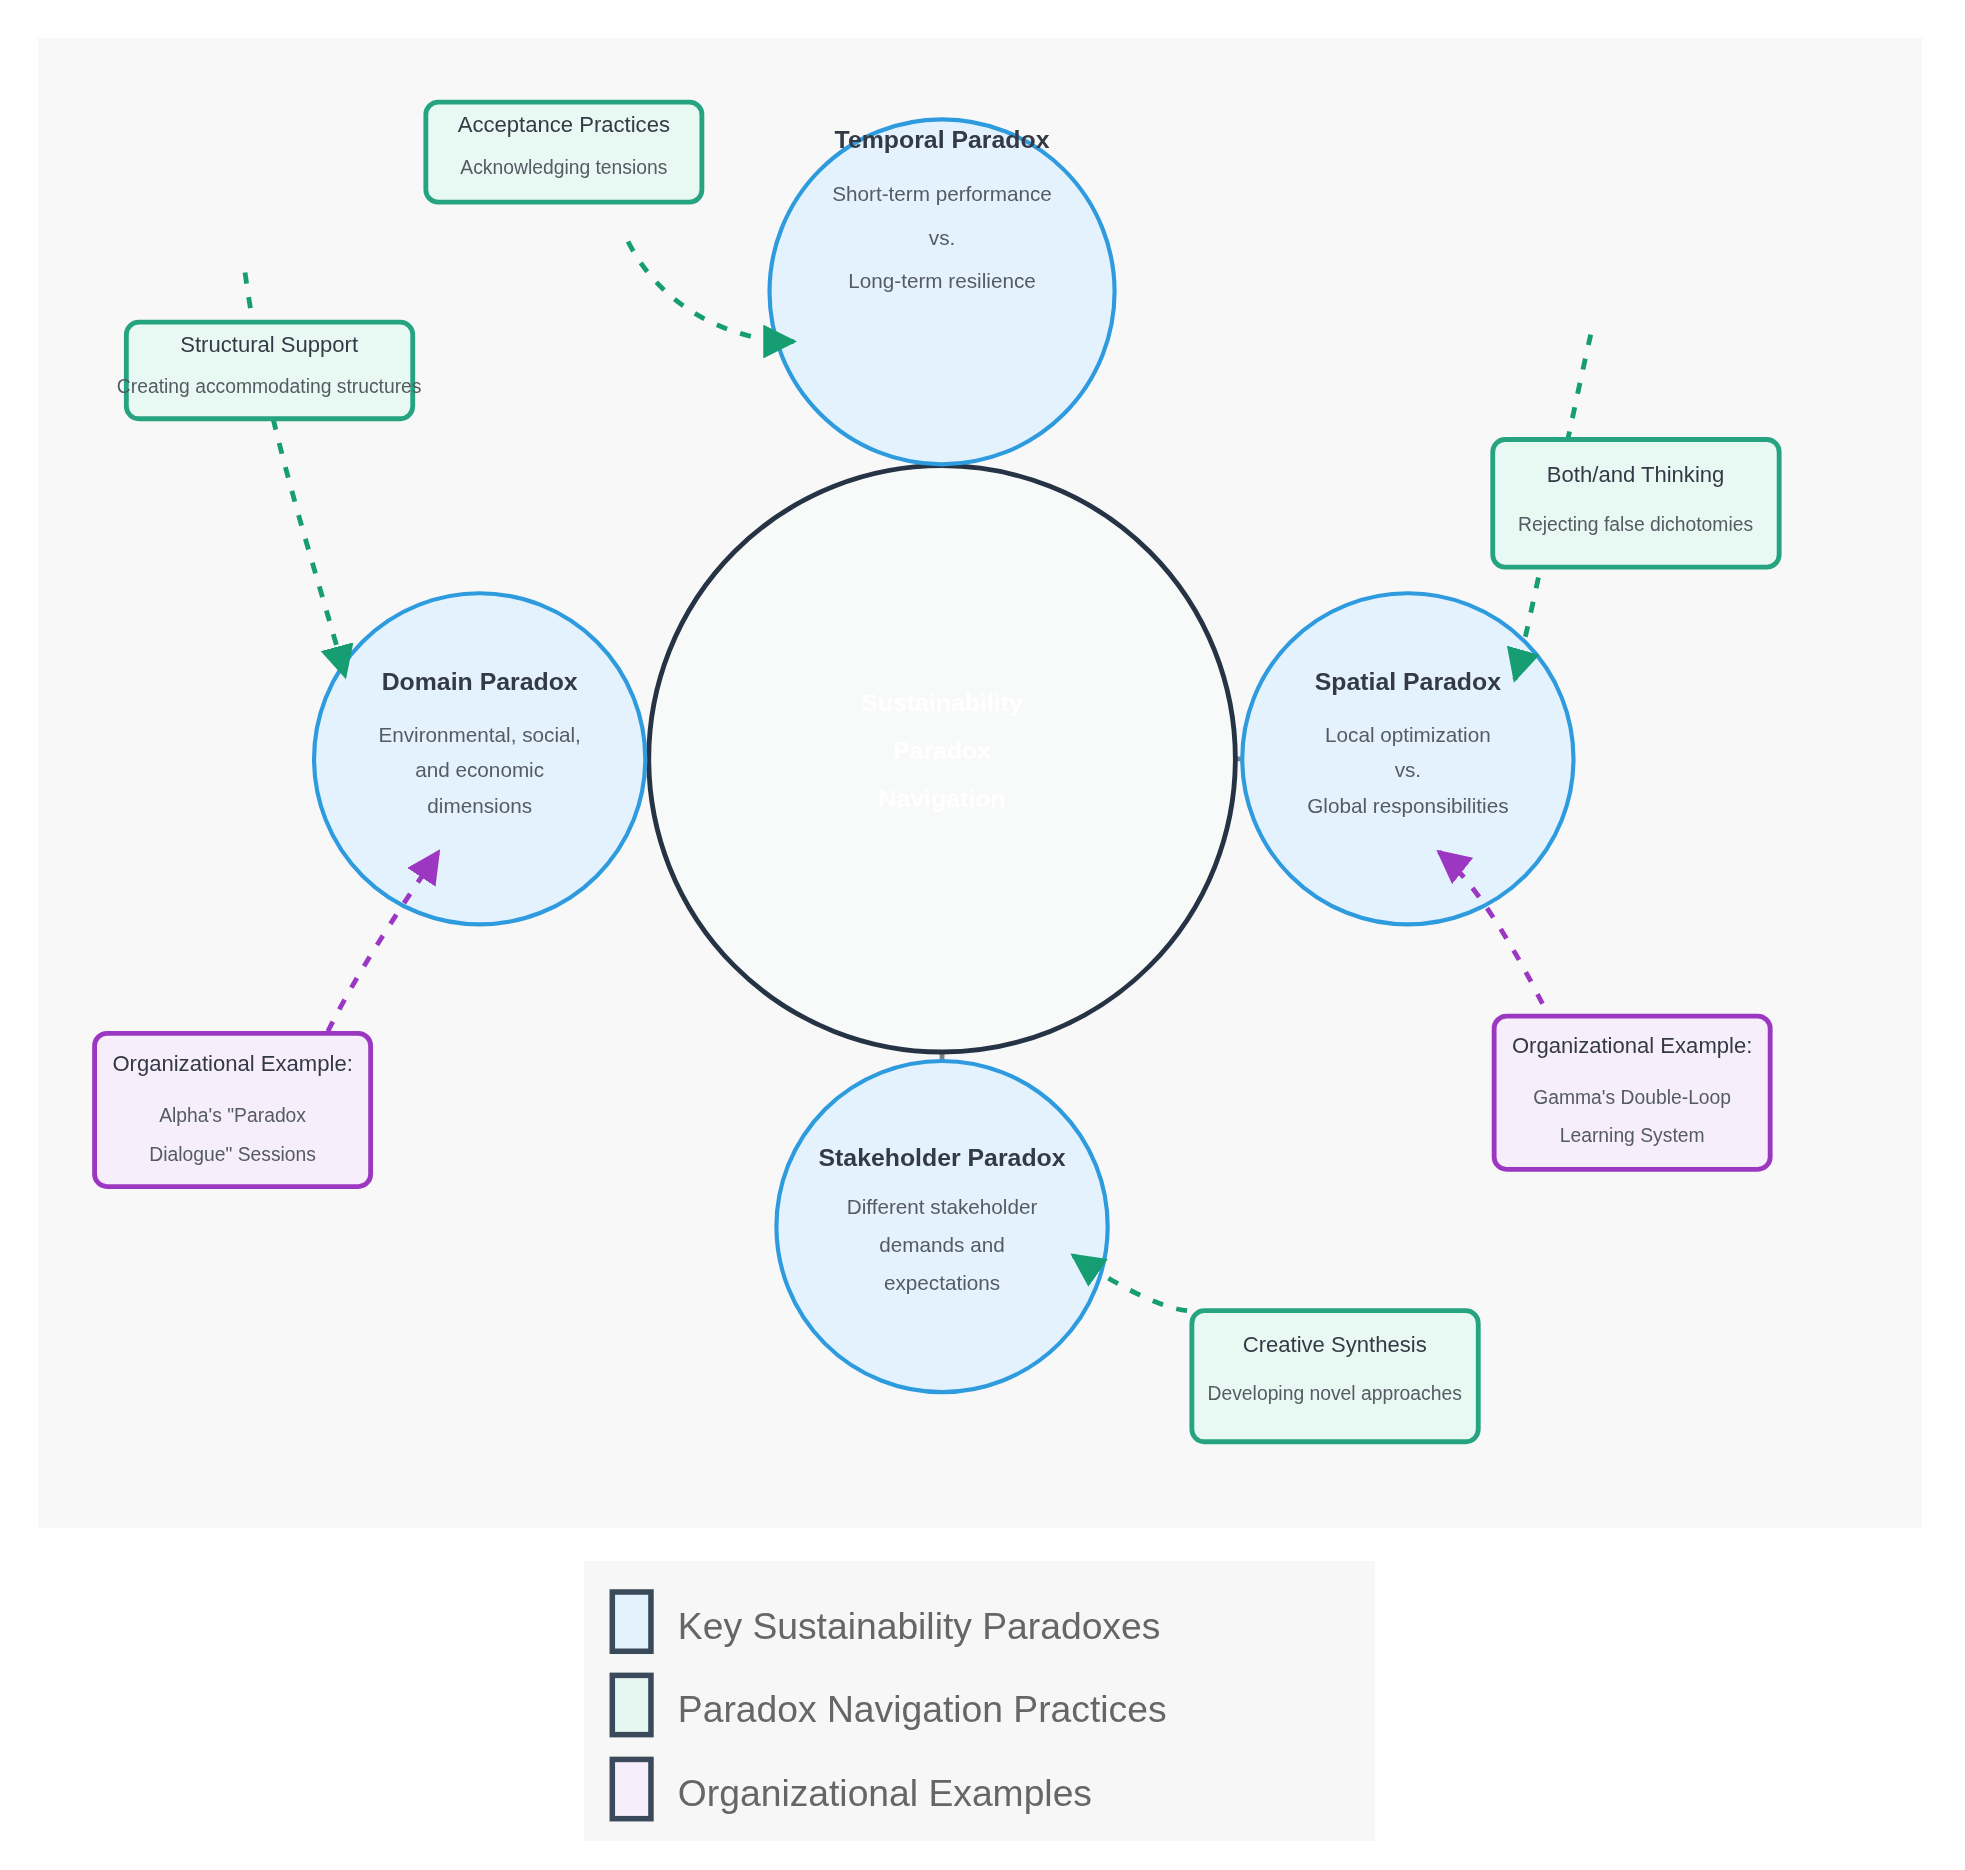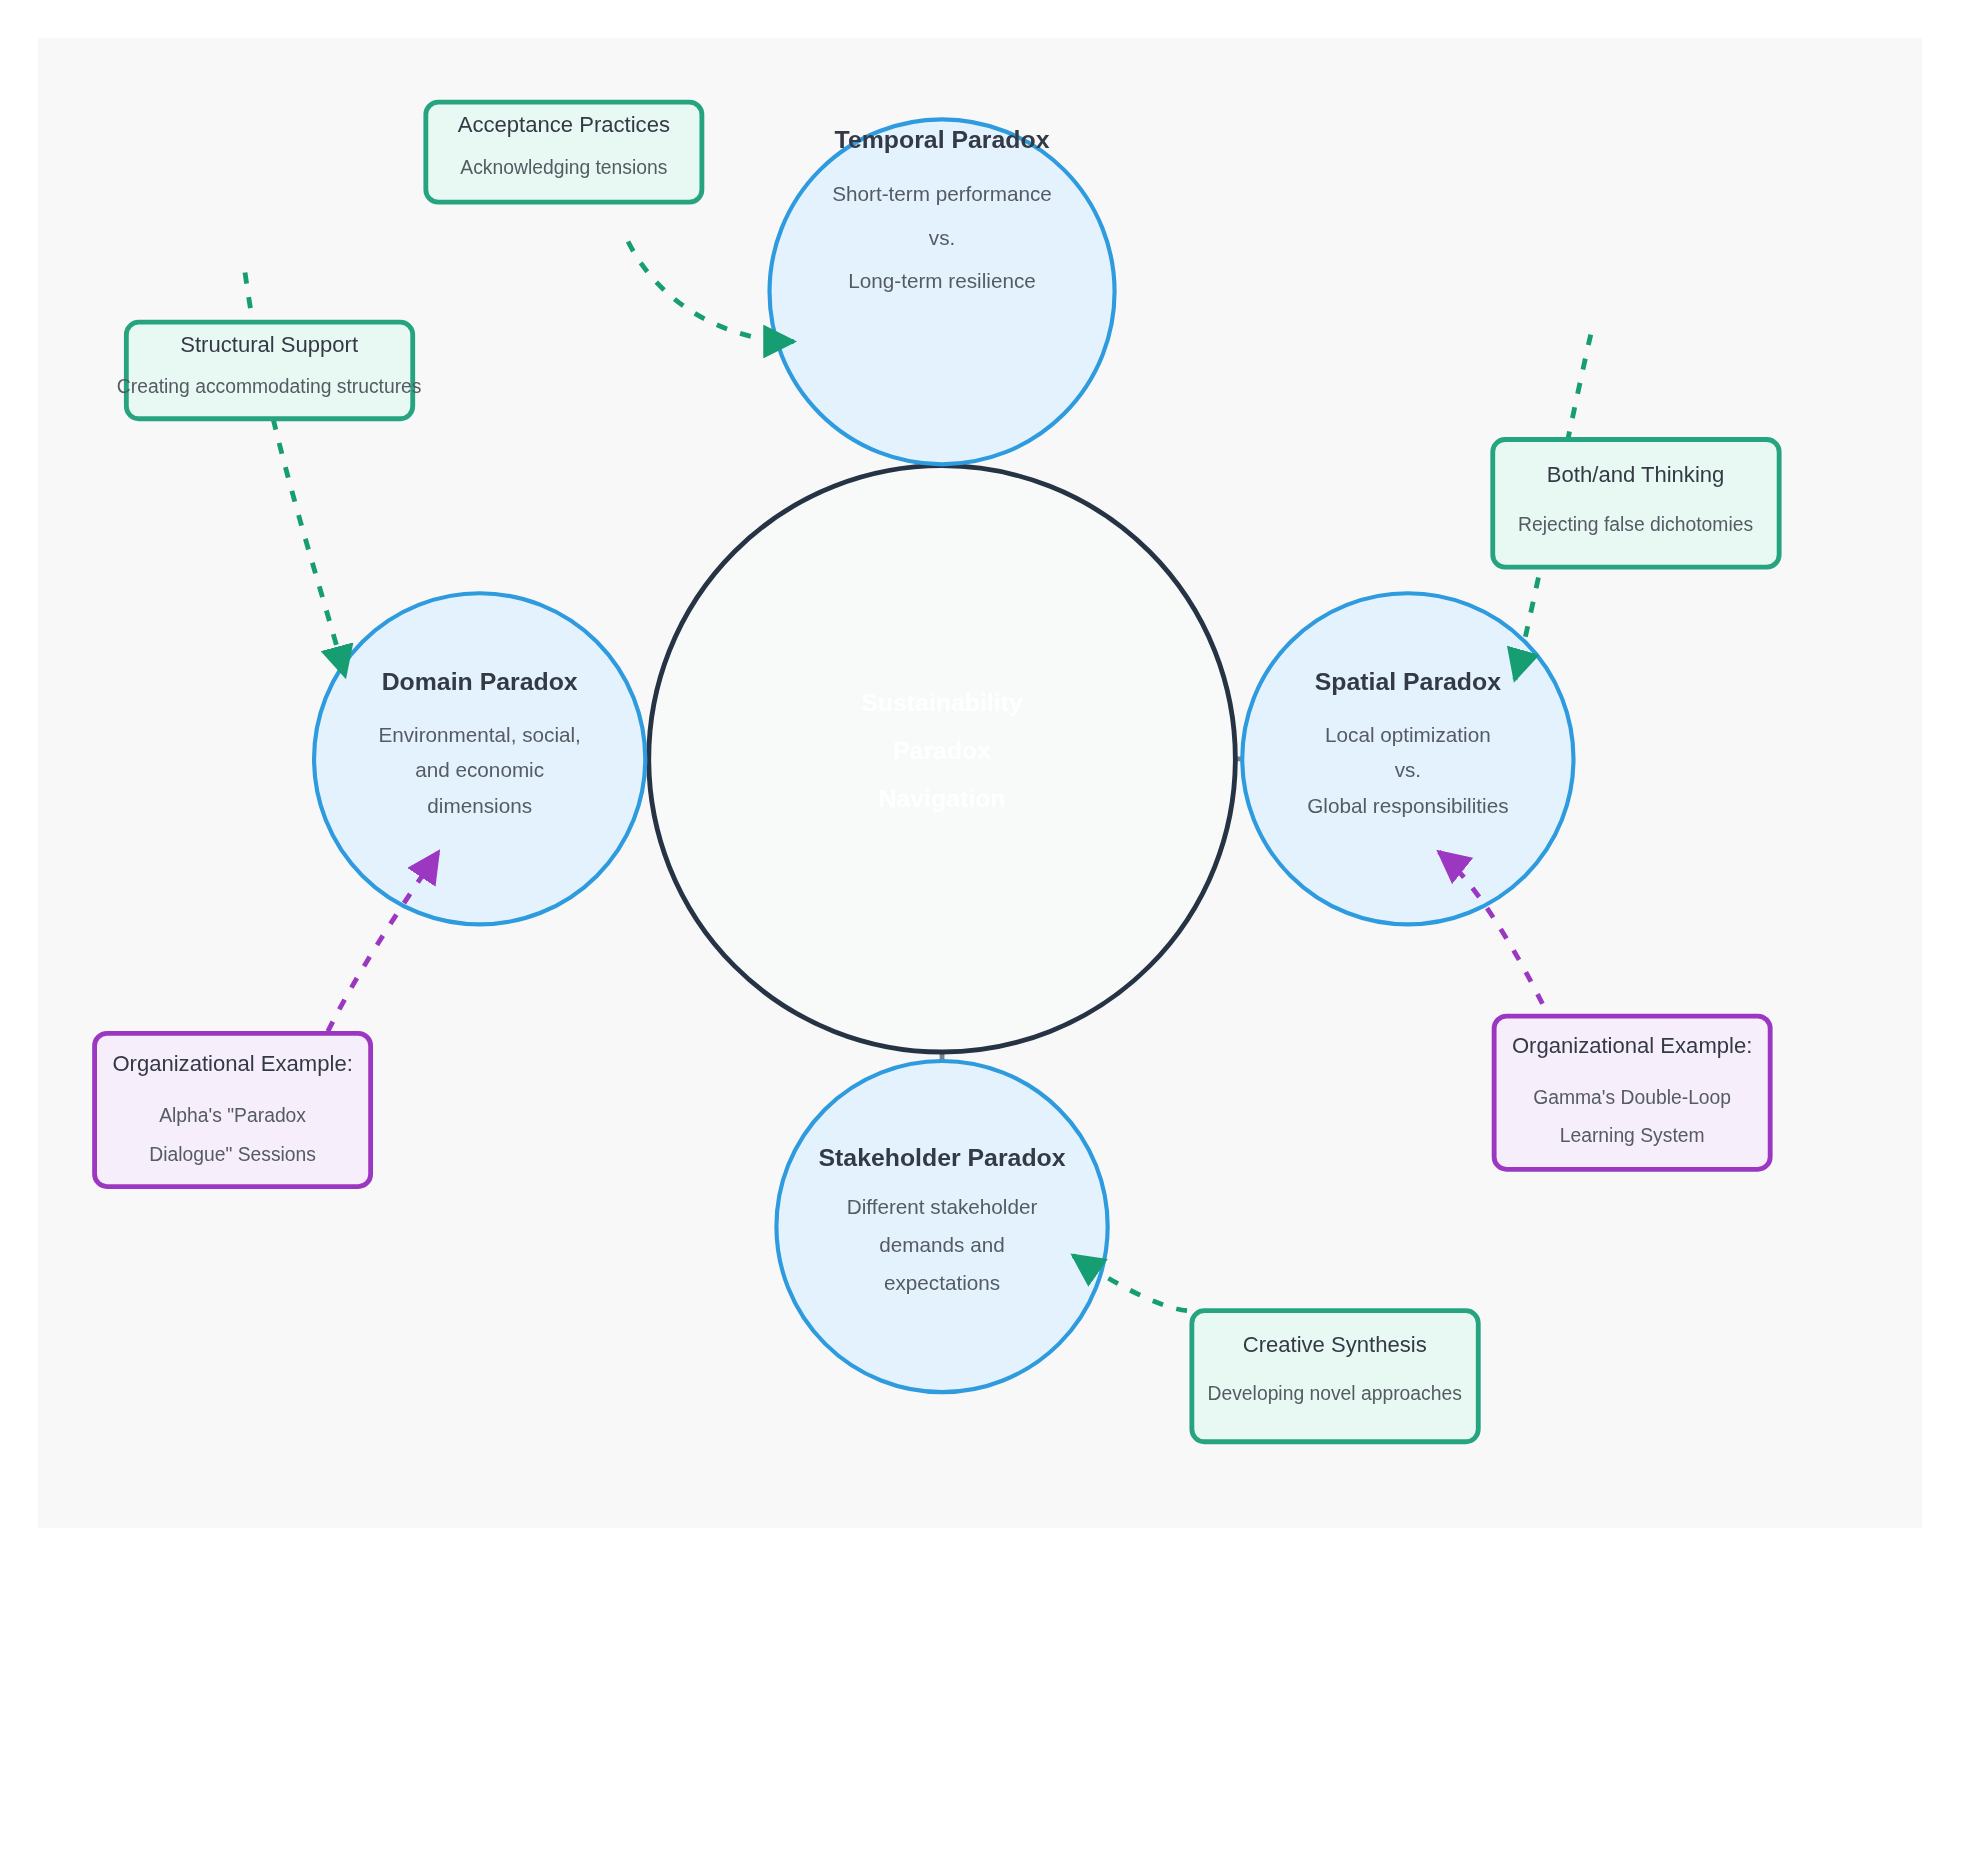--- a/index.html
+++ b/index.html
@@ -136,15 +136,31 @@
 
       <g>
         <rect x="2110" y="1418" width="400" height="222" rx="18" ry="18" fill="#f6eefa" stroke="#9c37c2" stroke-width="7"></rect>
         <text class="box-title" x="2310" y="1472" text-anchor="middle">Organizational Example:</text>
         <text class="box-sub" x="2310" y="1545" text-anchor="middle">Gamma's Double-Loop</text>
         <text class="box-sub" x="2310" y="1600" text-anchor="middle">Learning System</text>
       </g>
     </svg>
   </div>
 
+  <div id="legend">
+    <svg class="layer" viewBox="0 0 1146 418" preserveAspectRatio="none">
+      <g>
+        <rect x="41" y="45" width="56" height="86" fill="#e3f2fd" stroke="#3b4a5a" stroke-width="8"></rect>
+        <text class="legend-label" x="136" y="113">Key Sustainability Paradoxes</text>
+      </g>
+      <g>
+        <rect x="41" y="166" width="56" height="86" fill="#e6f7f1" stroke="#3b4a5a" stroke-width="8"></rect>
+        <text class="legend-label" x="136" y="234">Paradox Navigation Practices</text>
+      </g>
+      <g>
+        <rect x="41" y="288" width="56" height="86" fill="#f6eefa" stroke="#3b4a5a" stroke-width="8"></rect>
+        <text class="legend-label" x="136" y="356">Organizational Examples</text>
+      </g>
+    </svg>
+  </div>
 
 </div>
 
 
 </body></html>

